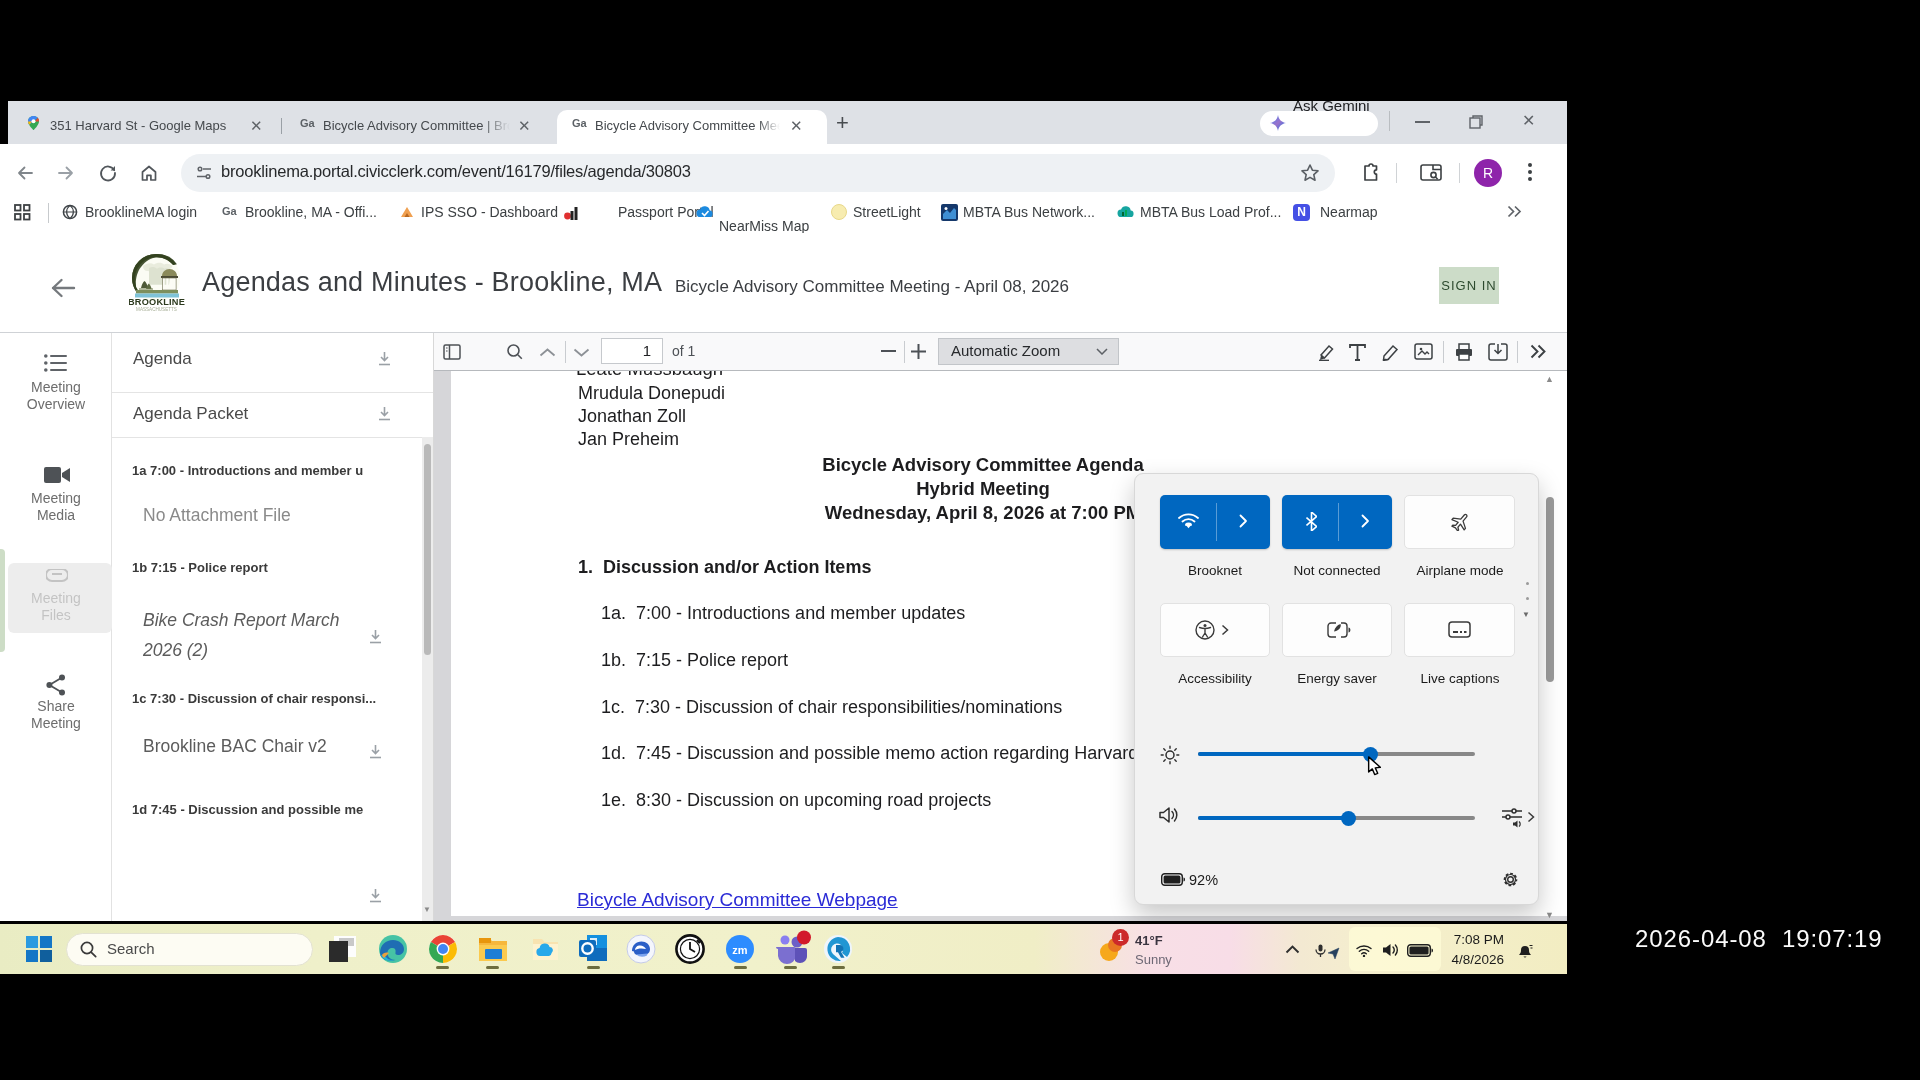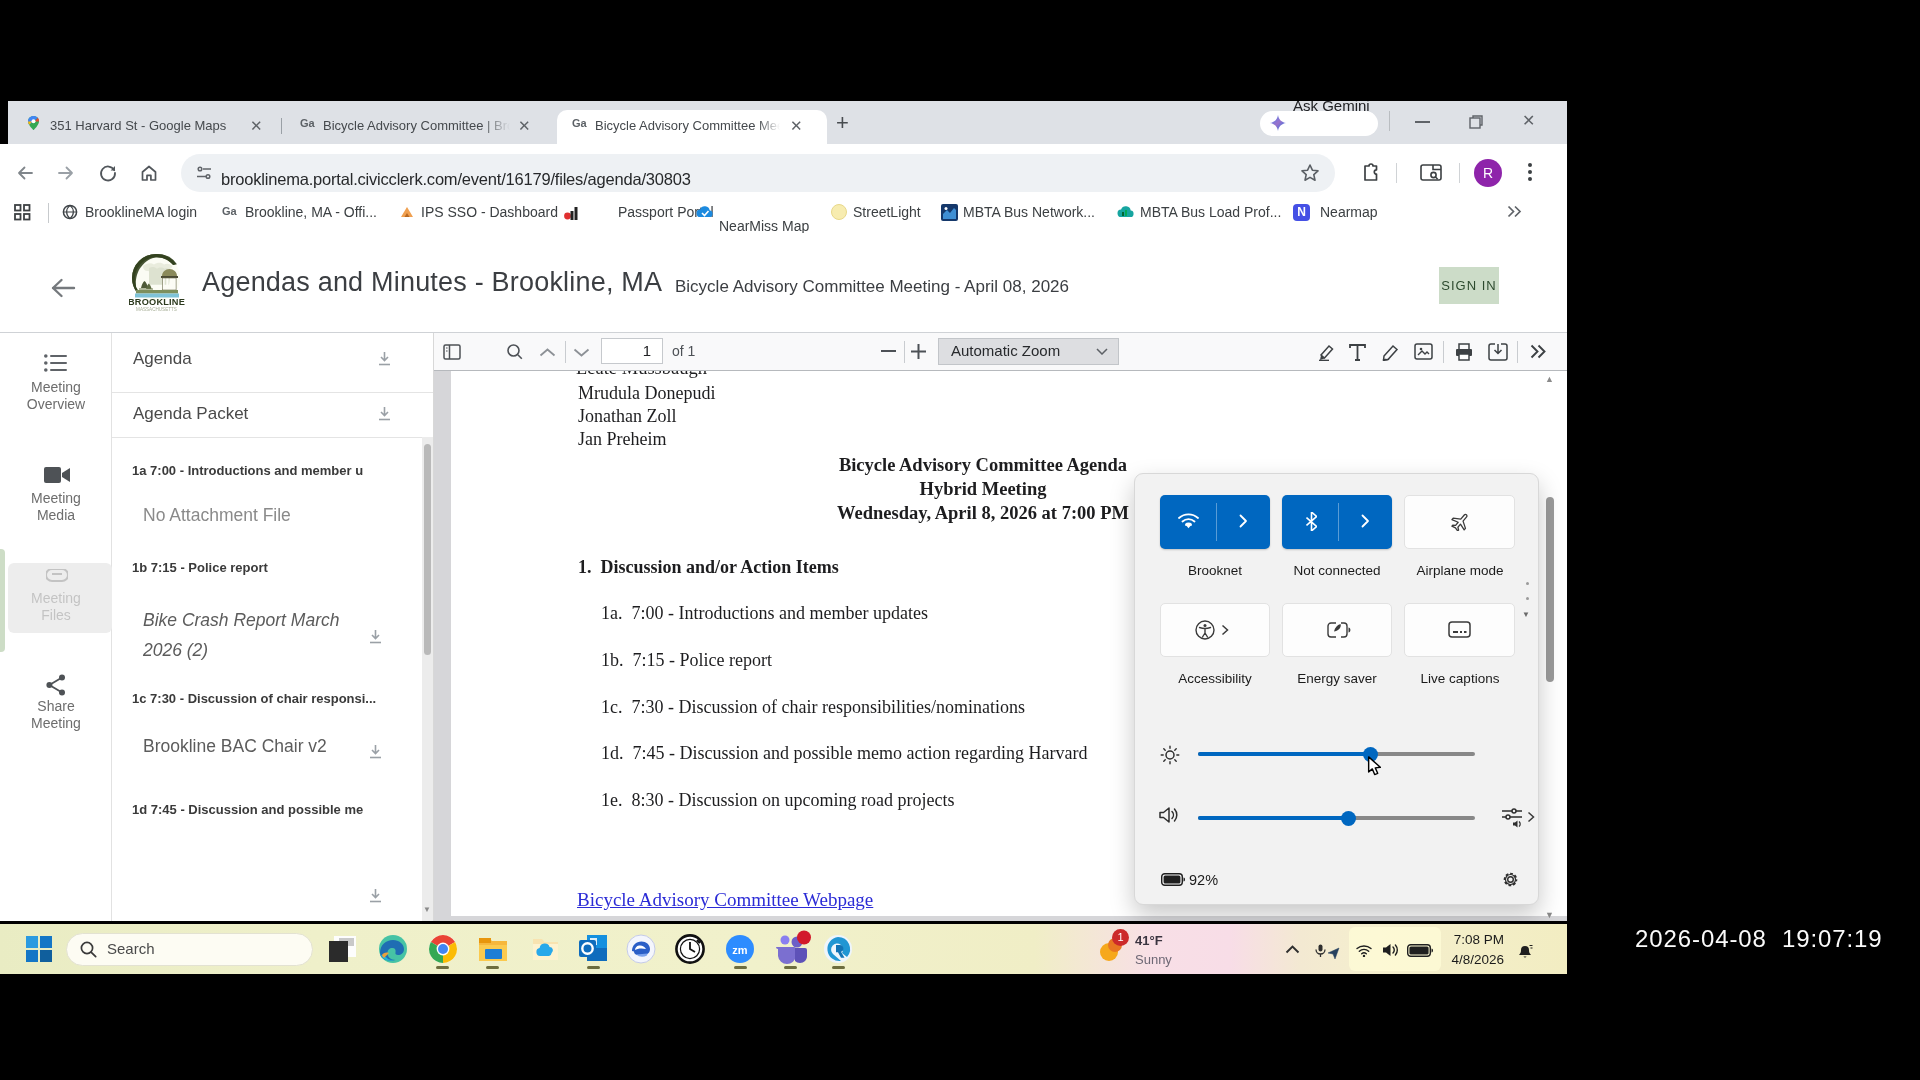--- a/index.html
+++ b/index.html
@@ -16,21 +16,21 @@
 #tabnotch{left:0;top:0;width:8px;height:47px;background:#000;}
 .tab{top:7px;height:30px;font-size:13px;color:#45494d;}
 .tsep{}
 .tabtitle{white-space:nowrap;overflow:hidden;}
 #tab3{left:557px;width:270px;top:13px;height:34px;background:#fff;border-radius:10px 10px 0 0;}
 .tclose{color:#5f6368;font-size:15px;}
 
 
 #toolbar{left:0;top:47px;width:1567px;height:53px;background:#fff;}
 #urlbar{left:181px;top:10px;width:1154px;height:38px;background:#eef1f4;border-radius:19px;}
-#urltext{left:40px;top:8px;font-size:16.5px;color:#27292b;letter-spacing:-.2px;margin-top:8px;}
+#urltext{left:40px;top:8px;font-size:16.5px;color:#27292b;letter-spacing:-.2px;}
 
 #bookbar{left:0;top:100px;width:1567px;height:36px;background:#fff;}
 .bk{font-size:14px;color:#3c4043;top:7px;white-space:nowrap;}
 
 #phead{left:0;top:136px;width:1567px;height:100px;background:#fff;border-bottom:1px solid #cfd2d6;}
 #phead h1{position:absolute;left:202px;top:34px;margin:0;font-size:27px;font-weight:400;color:#3b3e42;letter-spacing:.2px;}
 #psub{left:675px;top:44px;font-size:17px;color:#3b3e42;}
 #signin{left:1439px;top:34px;width:60px;height:37px;background:#ccdcc8;color:#2c4a2e;
   font-size:13px;letter-spacing:1px;text-align:center;line-height:37px;}
 
@@ -40,21 +40,21 @@
 .sbitem{width:112px;text-align:center;color:#6d6d6d;font-size:14px;line-height:17px;}
 
 #fpanel{left:112px;top:0;width:322px;height:588px;background:#fff;border-right:1px solid #d8d8d8;overflow:hidden;}
 .fhead{left:21px;font-size:17px;color:#4a4a4a;}
 .fitem{left:20px;font-size:13px;font-weight:bold;color:#3a3a3a;}
 .fatt{left:31px;font-size:17.5px;color:#5c5c5c;}
 .fdiv{left:0;width:322px;height:1px;background:#e4e4e4;}
 
 #viewer{left:434px;top:0;width:1133px;height:588px;background:#d6d6d9;}
 #vtoolbar{left:0;top:0;width:1133px;height:38px;background:#f9f9fa;border-bottom:1px solid #b6b9bd;}
-#vpage{left:17px;top:38px;width:1244px;height:545px;background:#fff;overflow:hidden;color:#1d1d1f;font-family:Liberation Serif, serif;}
+#vpage{left:17px;top:38px;width:1244px;height:545px;background:#fff;overflow:hidden;color:#1d1d1f;}
 .pdft{position:absolute;white-space:nowrap;}
 
 #qs{left:1134px;top:473px;width:405px;height:432px;background:#f2f2f2;border:1px solid #d8d8d8;
  border-radius:9px;box-shadow:0 10px 24px rgba(0,0,0,.22);}
 .qbtn{position:absolute;width:110px;height:54px;border-radius:5px;}
 .qblue{background:#0067c0;box-shadow:0 1px 2px rgba(0,0,0,.2);}
 .qwhite{background:#fdfdfd;border:1px solid #e2e2e2;}
 .qlab{position:absolute;font-size:13.5px;color:#1b1b1b;text-align:center;width:130px;}
 .strack{position:absolute;height:4px;border-radius:2px;background:#888;}
 .sfill{position:absolute;height:4px;border-radius:2px;background:#0067c0;}

